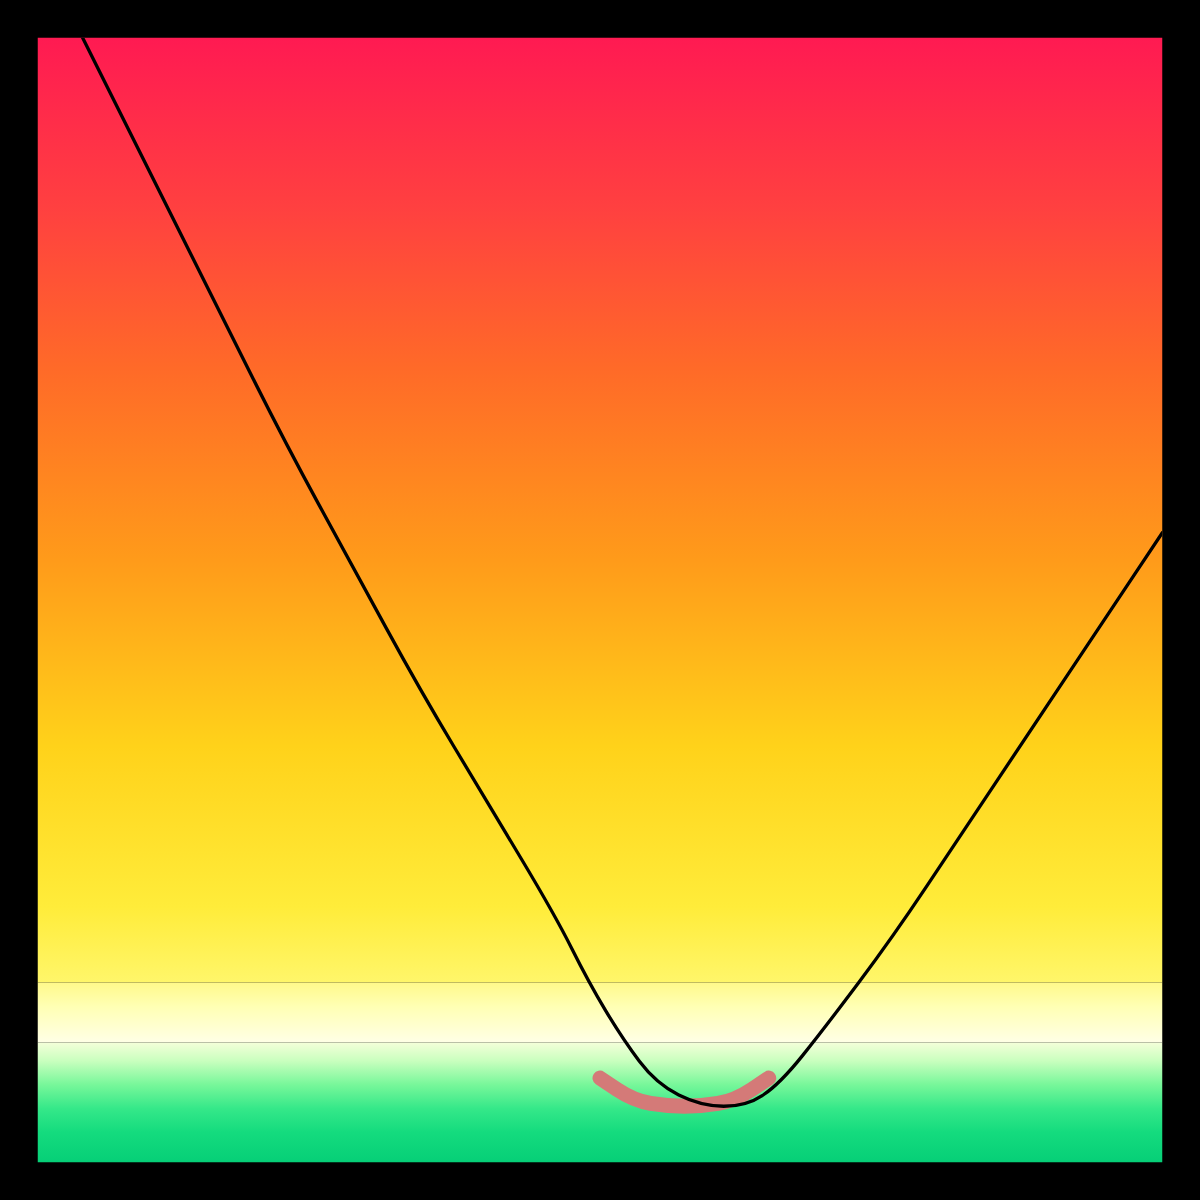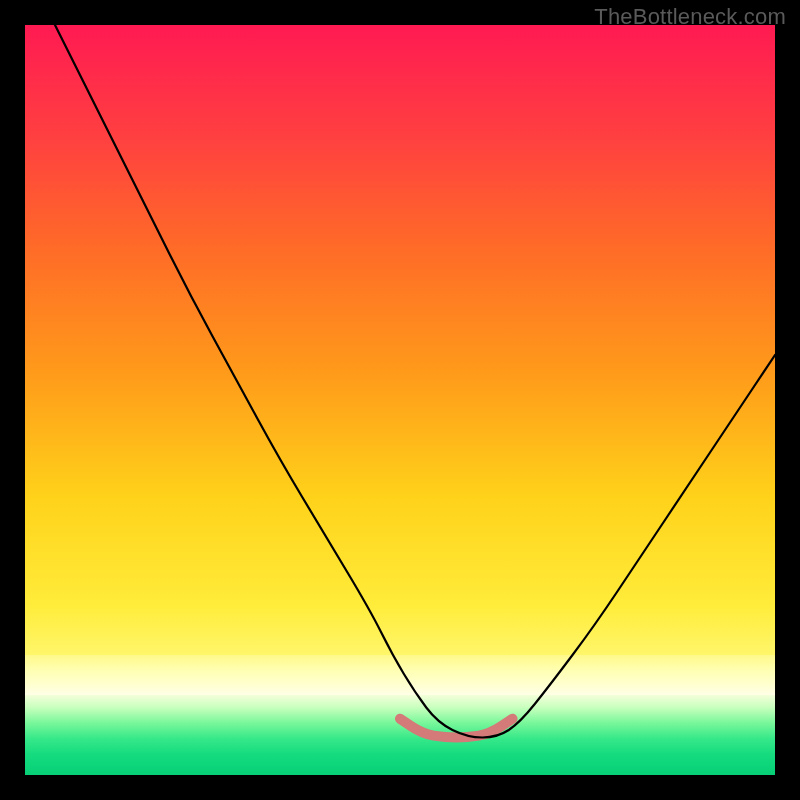--- a/index.html
+++ b/index.html
@@ -79,21 +79,20 @@
     width: 100%;
     height: 100%;
     z-index: 10;
   }
 </style>
 </head>
 <body>
 
 <div class="frame">
 
-  <div class="watermark">TheBottleneck.com</div>
 
   <div class="plot-area">
     <div class="bg-top"></div>
     <div class="bg-band-pale"></div>
     <div class="bg-green"></div>
 
     <svg class="curve" viewBox="0 0 750 750" preserveAspectRatio="none">
       <path d="M 375 693.75 Q 375 693.75 386.25 701.25 Q 397.5 708.75 408.75 710.625 Q 420.00000000000006 712.5 431.25 712.5 Q 442.5 712.5 453.75 710.625 Q 465 708.75 476.25 701.25 T 487.5 693.75" fill="none" stroke="#d47a78" stroke-width="10" stroke-linecap="round" stroke-linejoin="round"></path>
       <path d="M 30 0 Q 30 0 52.5 45 Q 75 90 97.5 135 Q 120 180 142.5 225 Q 165 270 187.5 311.25 Q 210.00000000000003 352.5 232.50000000000003 393.75 Q 255.00000000000003 435 277.5 472.5 Q 300 510 322.5 547.5 Q 345 585 356.25 607.5 Q 367.5 630 378.75 648.75 Q 390 667.5 401.25 682.5 Q 412.50000000000006 697.5 427.5 705 Q 442.5 712.5 457.5 712.5 Q 472.5 712.5 483.75 705 Q 495 697.5 510 678.75 Q 525 660 547.5 630 Q 570 600 592.5 566.25 Q 615 532.5 637.5 498.75 Q 660 465 682.5 431.25 Q 705 397.5 727.5 363.75 T 750 329.99999999999994" fill="none" stroke="#000000" stroke-width="2.2" stroke-linecap="round" stroke-linejoin="round"></path>
     </svg>

